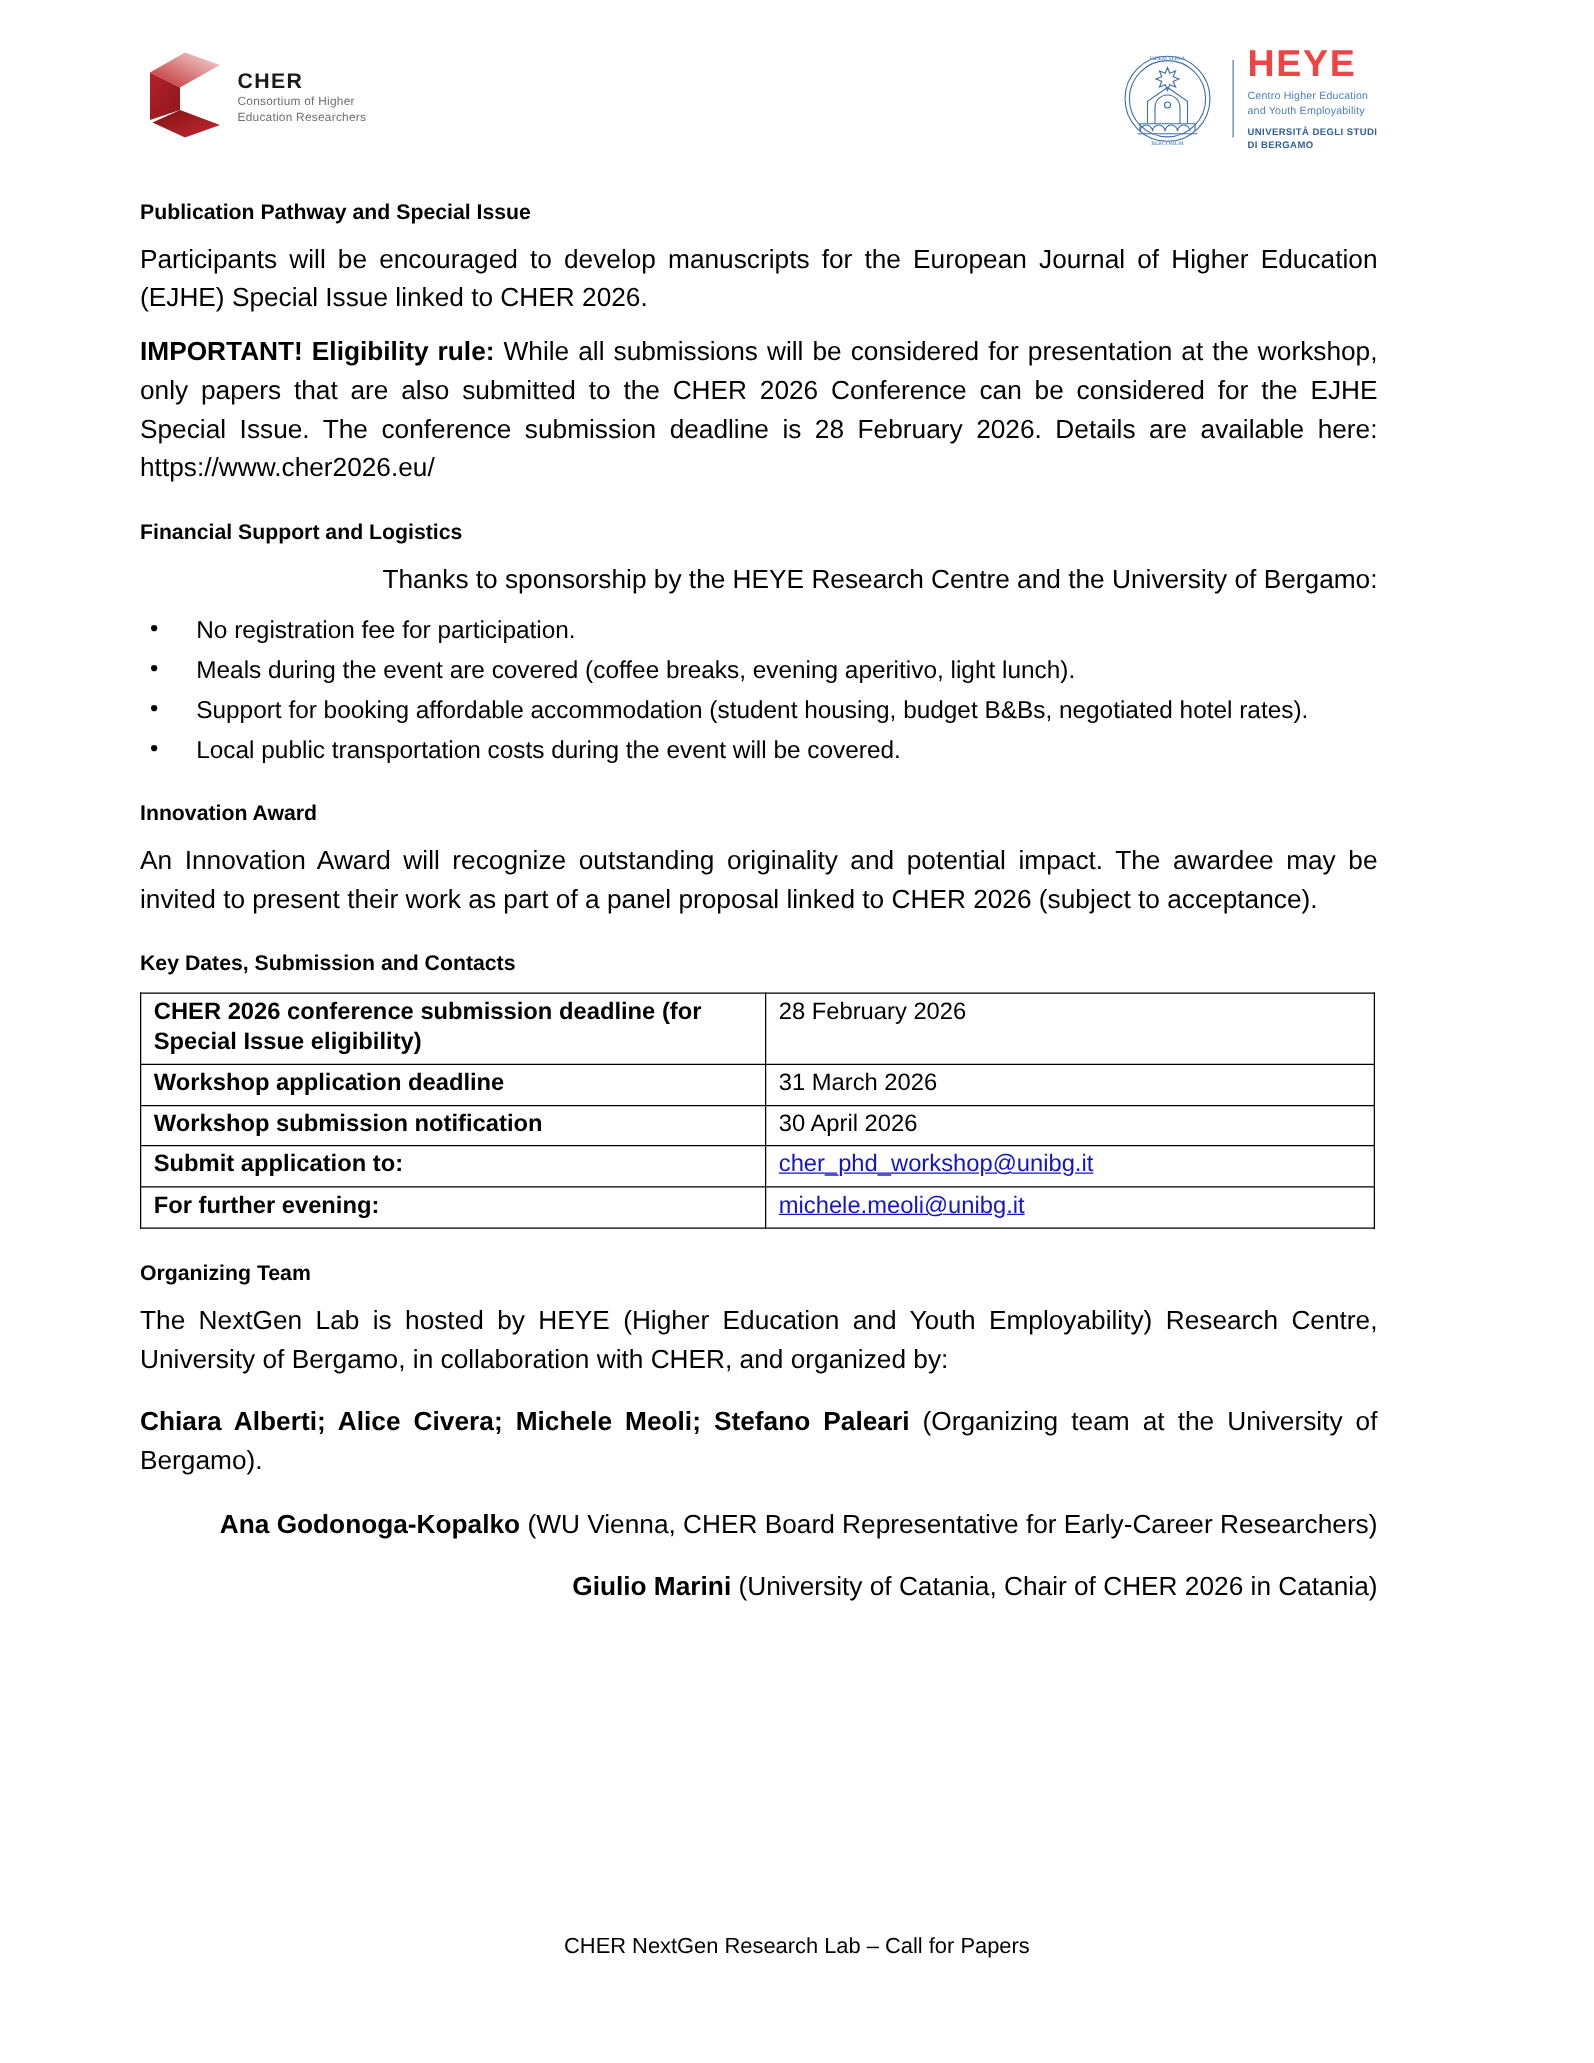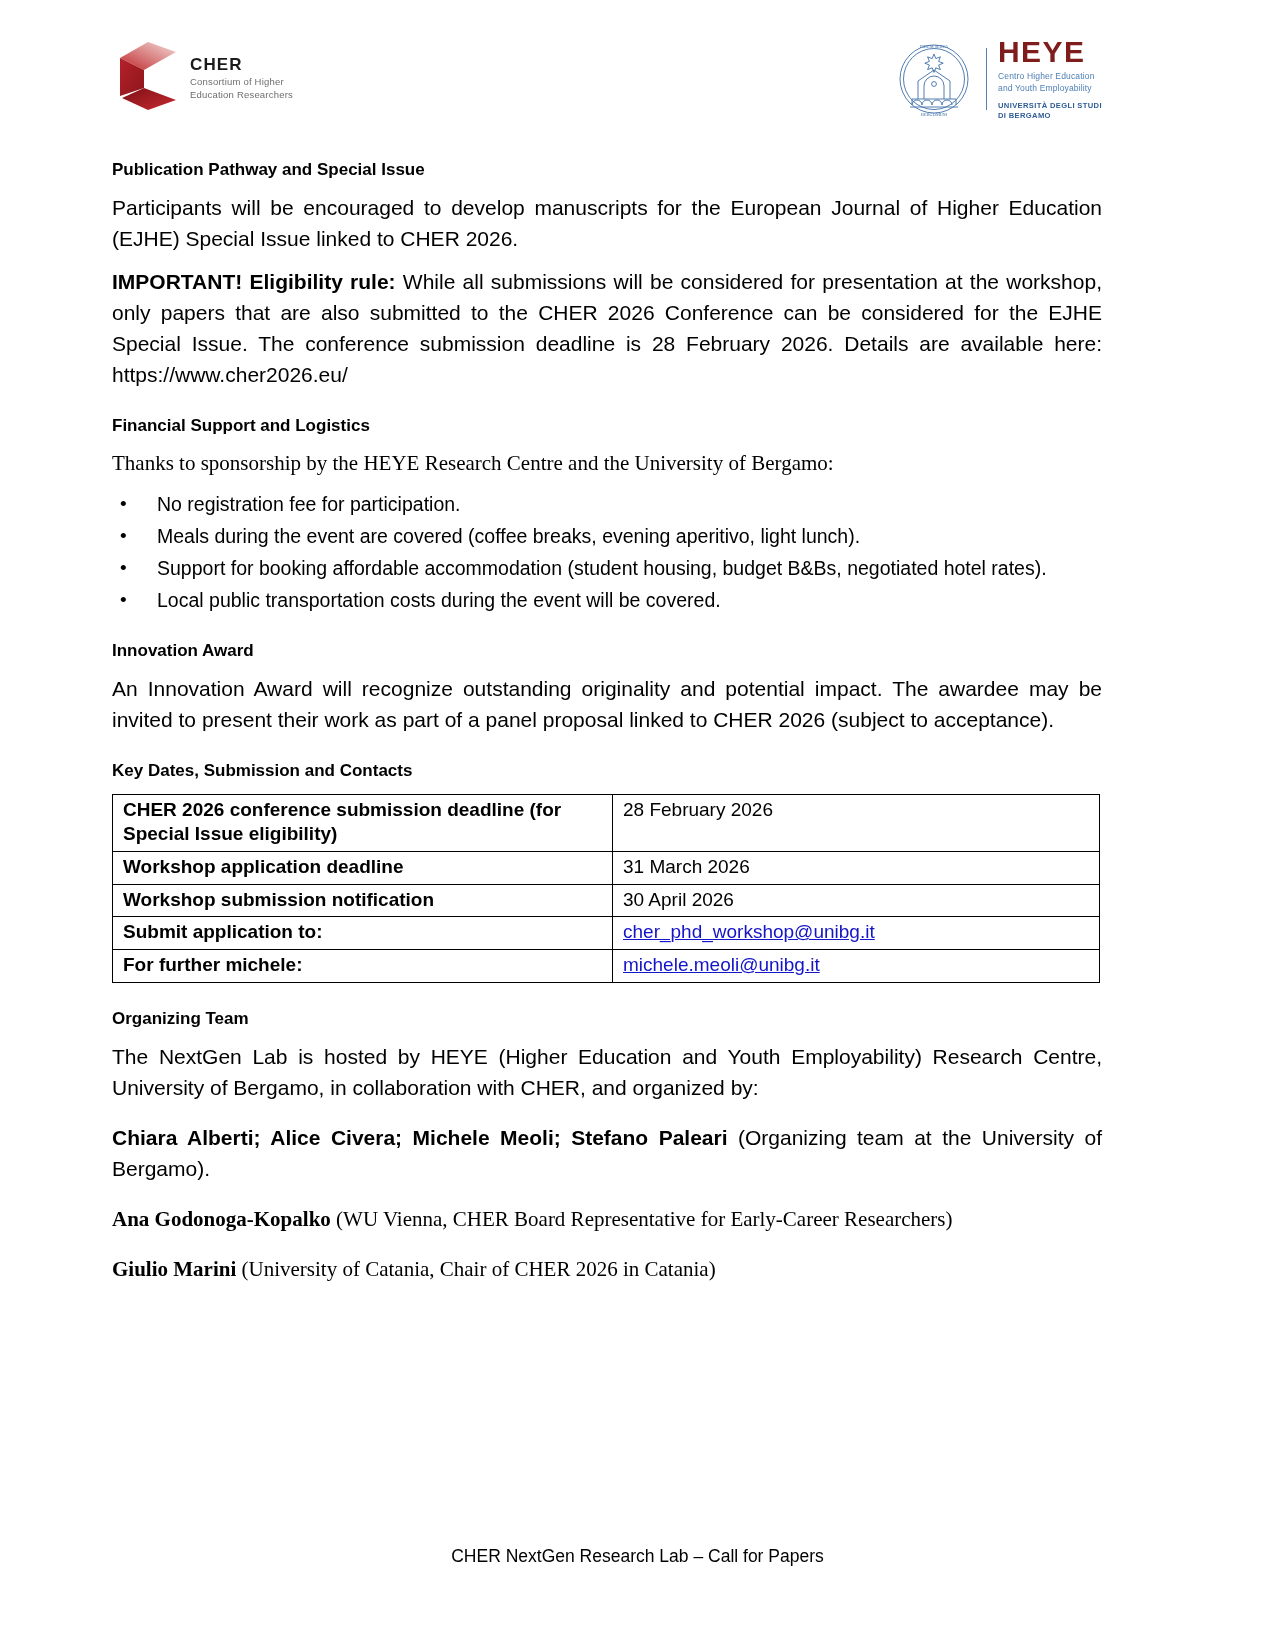--- a/index.html
+++ b/index.html
@@ -74,21 +74,21 @@
     height: 62px;
     background: #5b7fae;
     margin: 0 11px 0 6px;
   }
   .heye-text { line-height: 1; }
   .heye-name {
     display: block;
     font-size: 30px;
     font-weight: bold;
     letter-spacing: 1.4px;
-    color: #7f1d1d;
+    color: #ef4444;
   }
   .heye-sub {
     display: block;
     font-size: 8.5px;
     color: #4d7fb5;
     line-height: 1.34;
     margin-top: 4px;
     letter-spacing: .15px;
   }
   .heye-univ {
@@ -119,21 +119,21 @@
   h2.section.spaced { margin-top: 26px; }
 
   p.para {
     font-size: 21px;
     line-height: 1.48;
     margin: 0 0 11px 0;
     text-align: justify;
     text-justify: inter-word;
   }
   p.para.last { margin-bottom: 0; }
-  p.para.nojust { text-align: left; font-family: Liberation Serif, serif; }
+  p.para.nojust { text-align: right; }
 
   .bold { font-weight: bold; }
 
   ul.bullets {
     list-style: none;
     margin: 0;
     padding: 0;
   }
   ul.bullets li {
     font-size: 19.5px;
@@ -281,21 +281,21 @@
         </tr>
         <tr>
           <td class="label">Workshop submission notification</td>
           <td class="value">30 April 2026</td>
         </tr>
         <tr>
           <td class="label">Submit application to:</td>
           <td class="value"><a class="mail-link" href="#">cher_phd_workshop@unibg.it</a></td>
         </tr>
         <tr>
-          <td class="label">For further michele:</td>
+          <td class="label">For further evening:</td>
           <td class="value"><a class="mail-link" href="#">michele.meoli@unibg.it</a></td>
         </tr>
       </tbody>
     </table>
 
     <h2 class="section spaced">Organizing Team</h2>
     <p class="para">The NextGen Lab is hosted by HEYE (Higher Education and Youth Employability) Research Centre, University of Bergamo, in collaboration with CHER, and organized by:</p>
     <p class="para" style="margin-top:19px"><span class="bold">Chiara Alberti; Alice Civera; Michele Meoli; Stefano Paleari</span><span> (Organizing team at the University of Bergamo).</span></p>
     <p class="para nojust" style="margin-top:19px"><span class="bold">Ana Godonoga-Kopalko</span><span> (WU Vienna, CHER Board Representative for Early-Career Researchers)</span></p>
     <p class="para nojust last" style="margin-top:19px"><span class="bold">Giulio Marini</span><span> (University of Catania, Chair of CHER 2026 in Catania)</span></p>

